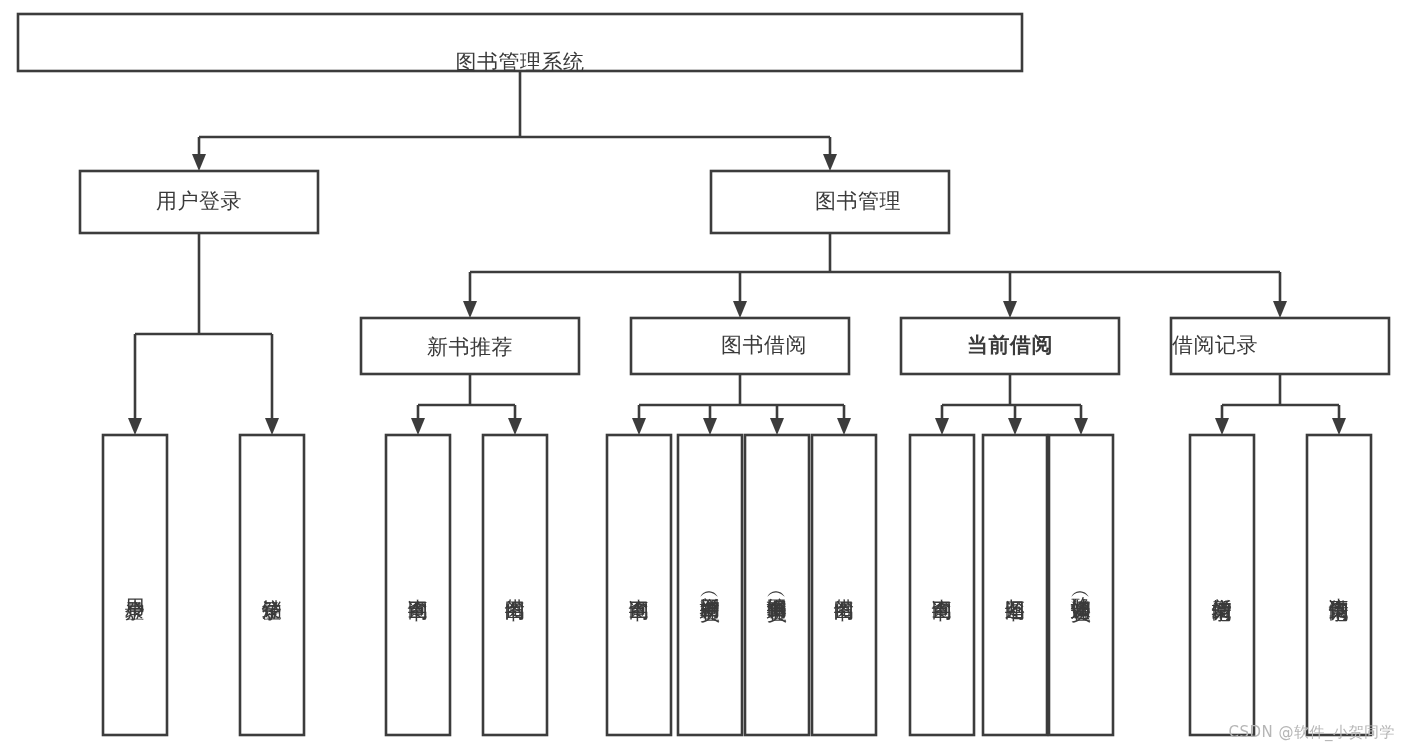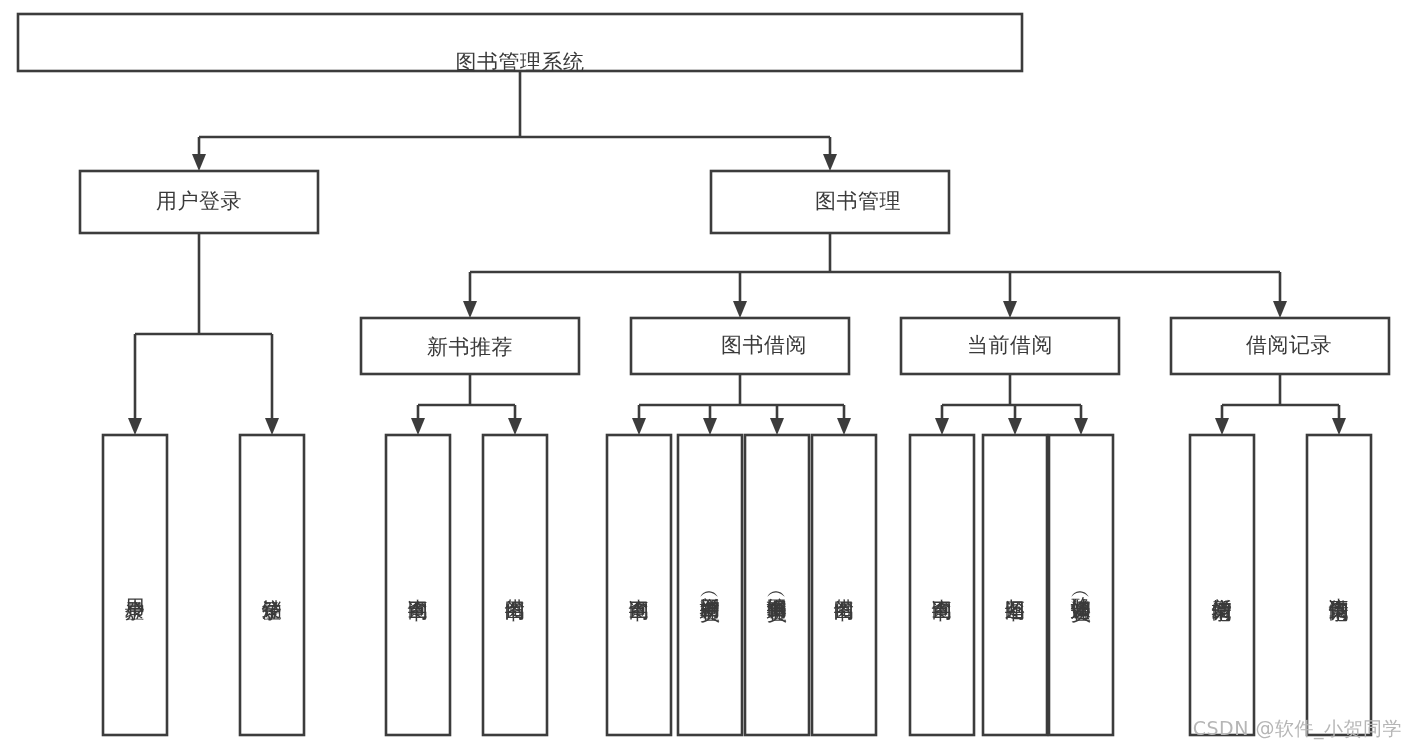--- a/index.html
+++ b/index.html
@@ -62,24 +62,24 @@
     font-size: 20px;
     line-height: 1.12;
     writing-mode: vertical-rl;
     text-orientation: upright;
     letter-spacing: 1px;
     white-space: nowrap;
     pointer-events: none;
   }
   .watermark {
     position: absolute;
-    right: 3px;
+    right: 10px;
     bottom: 5px;
     color: #b6b6b6;
-    font-size: 19px;
+    font-size: 15px;
     letter-spacing: 0.5px;
     white-space: nowrap;
     pointer-events: none;
   }
 </style>
 </head>
 <body>
 
 <div id="diagram-root">
 
@@ -175,22 +175,22 @@
         <rect x="1307" y="435" width="64" height="300" class="node-box"></rect>
       </g>
   </svg>
 
   <div id="labels-layer">
       <div class="node-label-h" style="left: 18px; top: 14px; width: 1004px; height: 57px; margin-top: 20px;">图书管理系统</div>
       <div class="node-label-h" style="left: 80px; top: 171px; width: 238px; height: 62px;">用户登录</div>
       <div class="node-label-h" style="left: 711px; top: 171px; width: 238px; height: 62px; padding-left: 28px;">图书管理</div>
       <div class="node-label-h" style="left: 361px; top: 318px; width: 218px; height: 60px;">新书推荐</div>
       <div class="node-label-h" style="left: 631px; top: 318px; width: 218px; height: 56px; padding-left: 24px;">图书借阅</div>
-      <div class="node-label-h" style="left: 901px; top: 318px; width: 218px; height: 56px;">当前借阅</div>
-      <div class="node-label-h" style="left: 1180px; top: 318px; width: 218px; height: 56px; border-radius: 28px;">借阅记录</div>
+      <div class="node-label-h" style="left: 901px; top: 318px; width: 218px; height: 56px; font-weight: bold;">当前借阅</div>
+      <div class="node-label-h" style="left: 1106px; top: 318px; width: 218px; height: 56px; border-radius: 28px;">借阅记录</div>
       <div class="node-label-v" style="left: 103px; top: 435px; width: 64px; height: 300px;">用户登录</div>
       <div class="node-label-v" style="left: 240px; top: 435px; width: 64px; height: 300px;">注销登录</div>
       <div class="node-label-v" style="left: 386px; top: 435px; width: 64px; height: 300px;">查询图书</div>
       <div class="node-label-v" style="left: 483px; top: 435px; width: 64px; height: 300px;">借阅图书</div>
       <div class="node-label-v" style="left: 607px; top: 435px; width: 64px; height: 300px;">查询图书</div>
       <div class="node-label-v" style="left: 678px; top: 435px; width: 64px; height: 300px;">新增图书（管理员）</div>
       <div class="node-label-v" style="left: 745px; top: 435px; width: 64px; height: 300px;">编辑图书（管理员）</div>
       <div class="node-label-v" style="left: 812px; top: 435px; width: 64px; height: 300px;">借阅图书</div>
       <div class="node-label-v" style="left: 910px; top: 435px; width: 64px; height: 300px;">查询图书</div>
       <div class="node-label-v" style="left: 983px; top: 435px; width: 64px; height: 300px;">归还图书</div>

